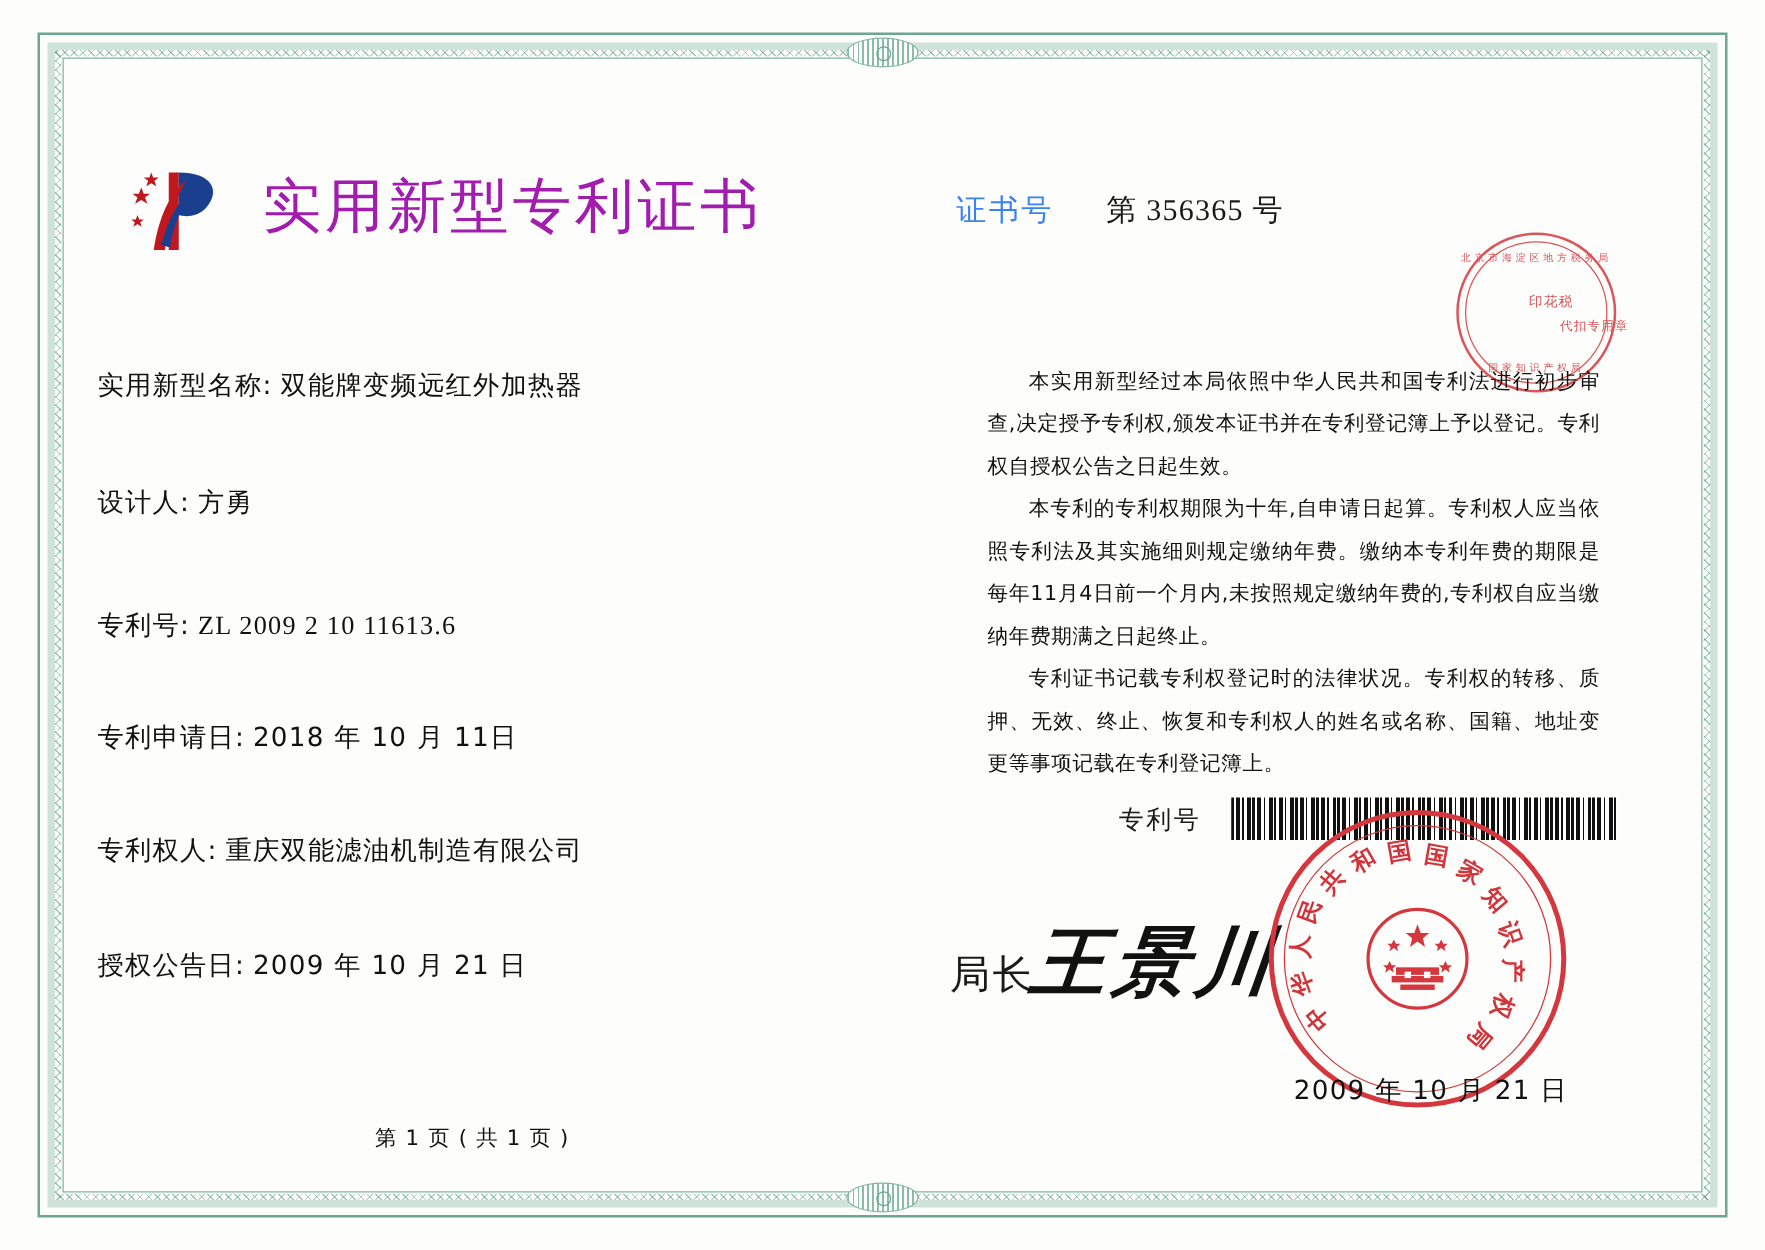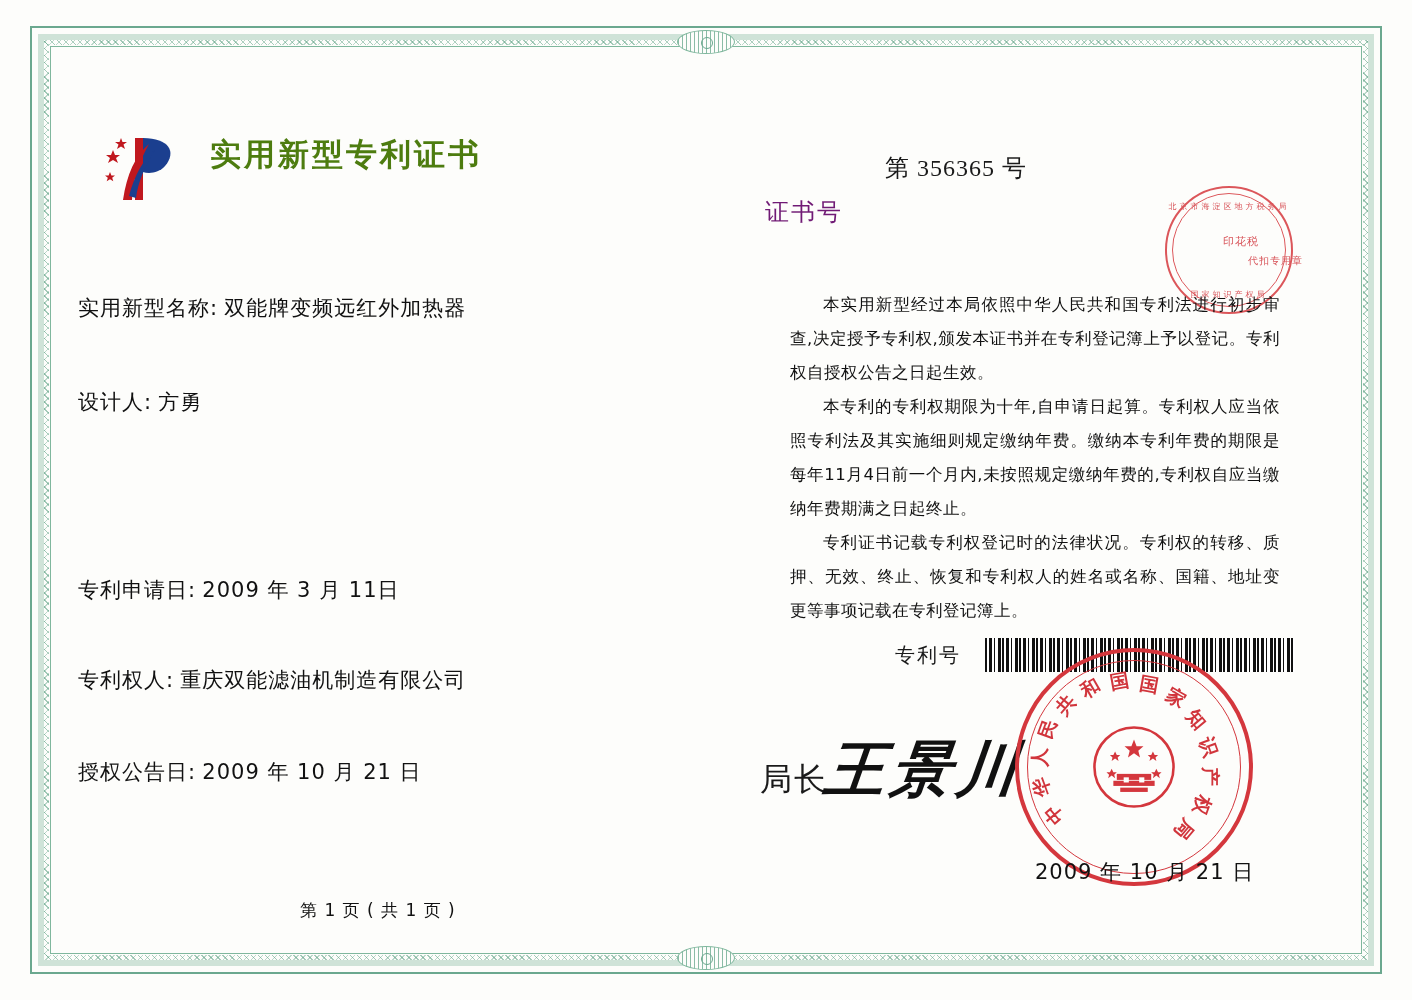--- a/index.html
+++ b/index.html
@@ -89,34 +89,33 @@
     position: absolute;
     left: 45px; top: 2px;
     width: 90px; height: 76px;
   }
   .logo svg { display: block; }
 
   .cert-title {
     position: absolute;
     left: 150px; top: 6px;
     font-family: "DejaVu Sans", sans-serif;
-    font-weight: bold;
-    font-size: 31px;
+    font-weight: normal;
+    font-size: 47px;
     letter-spacing: 3px;
-    color: #4d7c0f;
+    color: #a21caf;
     white-space: nowrap;
   }
 
   .cert-no-label {
     position: absolute;
     left: 705px; top: 24px;
     font-size: 24px;
     letter-spacing: 2px;
-    color: #701a75;
-    margin-top: 44px;
+    color: #3b82f6;
   }
   .cert-no-value {
     position: absolute;
     left: 825px; top: 24px;
     font-size: 24px;
     letter-spacing: 1px;
     color: #1a1a1a;
     white-space: nowrap;
   }
 
@@ -346,24 +345,28 @@
     <div class="field f-name">
       <span class="label">实用新型名称:</span>
       <span class="value">双能牌变频远红外加热器</span>
     </div>
 
     <div class="field f-designer">
       <span class="label">设计人:</span>
       <span class="value">方勇</span>
     </div>
 
+    <div class="field f-patentno serif">
+      <span class="label">专利号:</span>
+      <span class="value">ZL 2009 2 10 11613.6</span>
+    </div>
 
     <div class="field f-appdate">
       <span class="label">专利申请日:</span>
-      <span class="value">2009 年 3 月 11日</span>
+      <span class="value">2018 年 10 月 11日</span>
     </div>
 
     <div class="field f-holder">
       <span class="label">专利权人:</span>
       <span class="value">重庆双能滤油机制造有限公司</span>
     </div>
 
     <div class="field f-grantdate">
       <span class="label">授权公告日:</span>
       <span class="value">2009 年 10 月 21 日</span>

